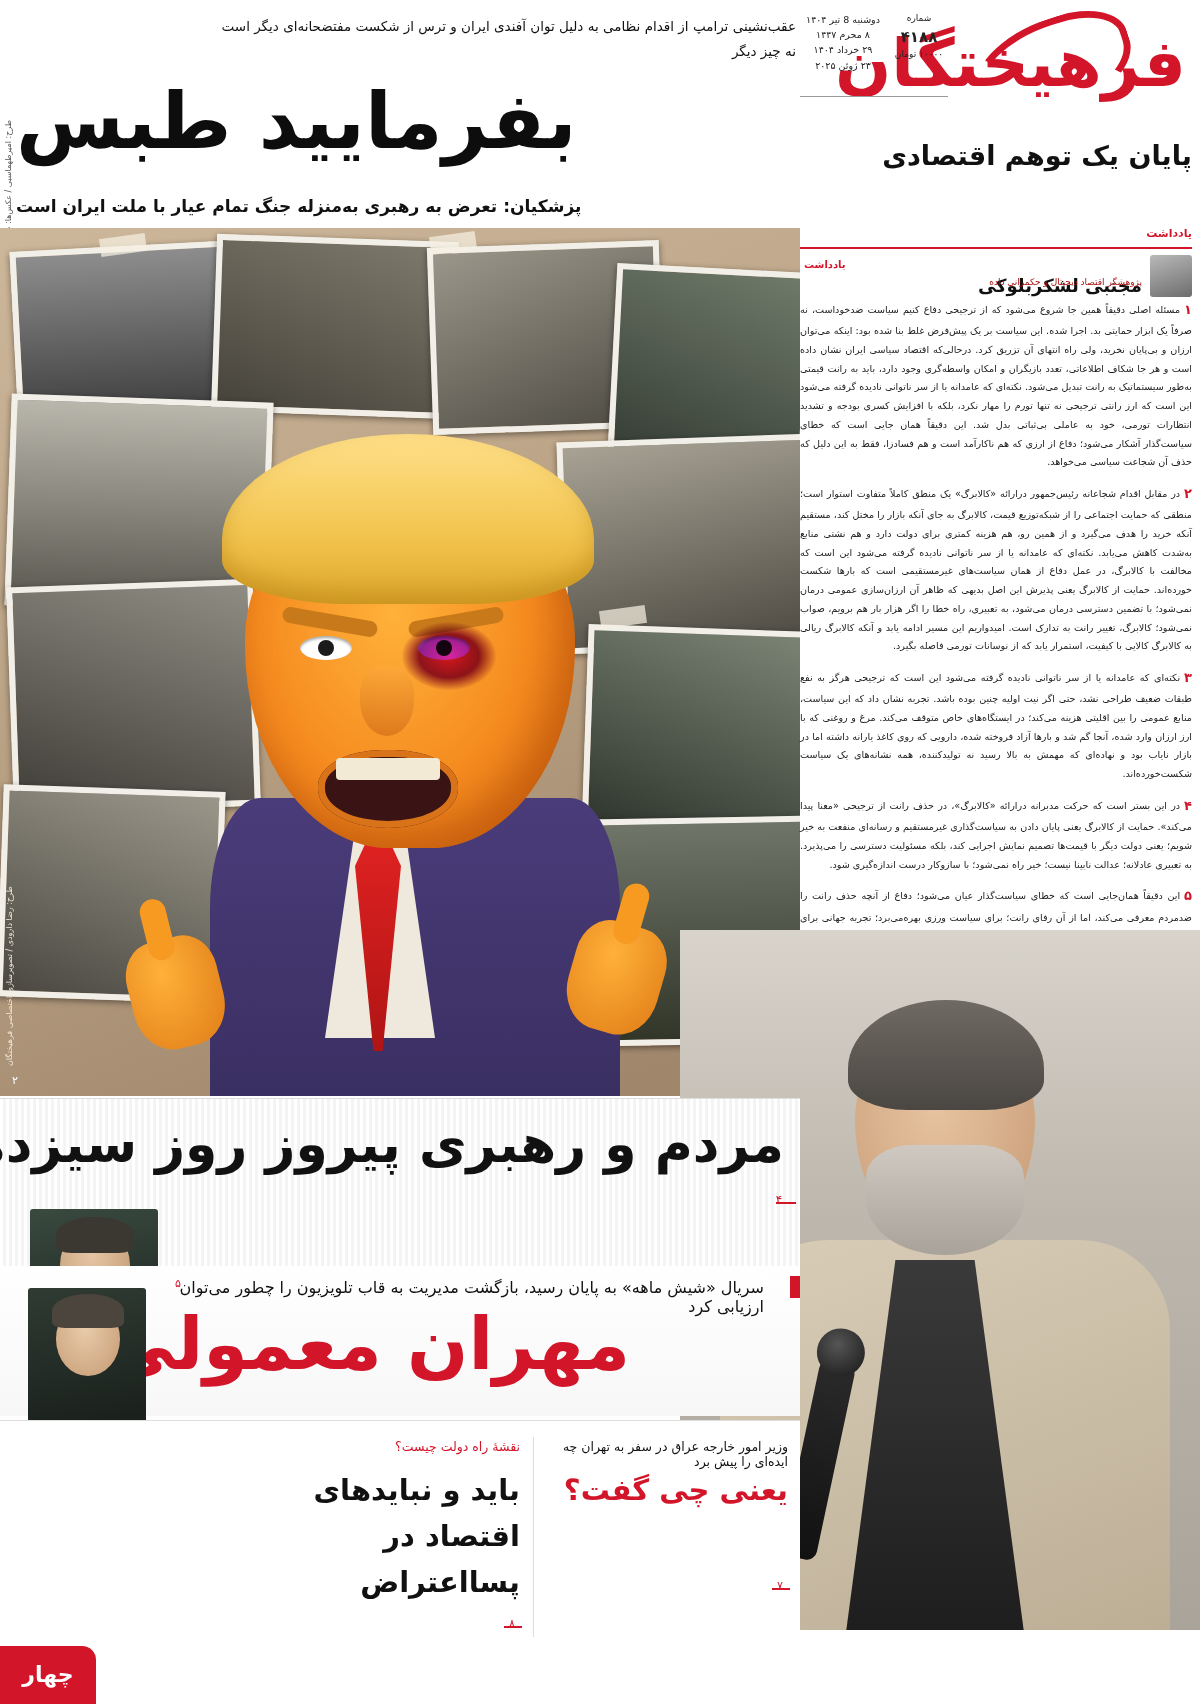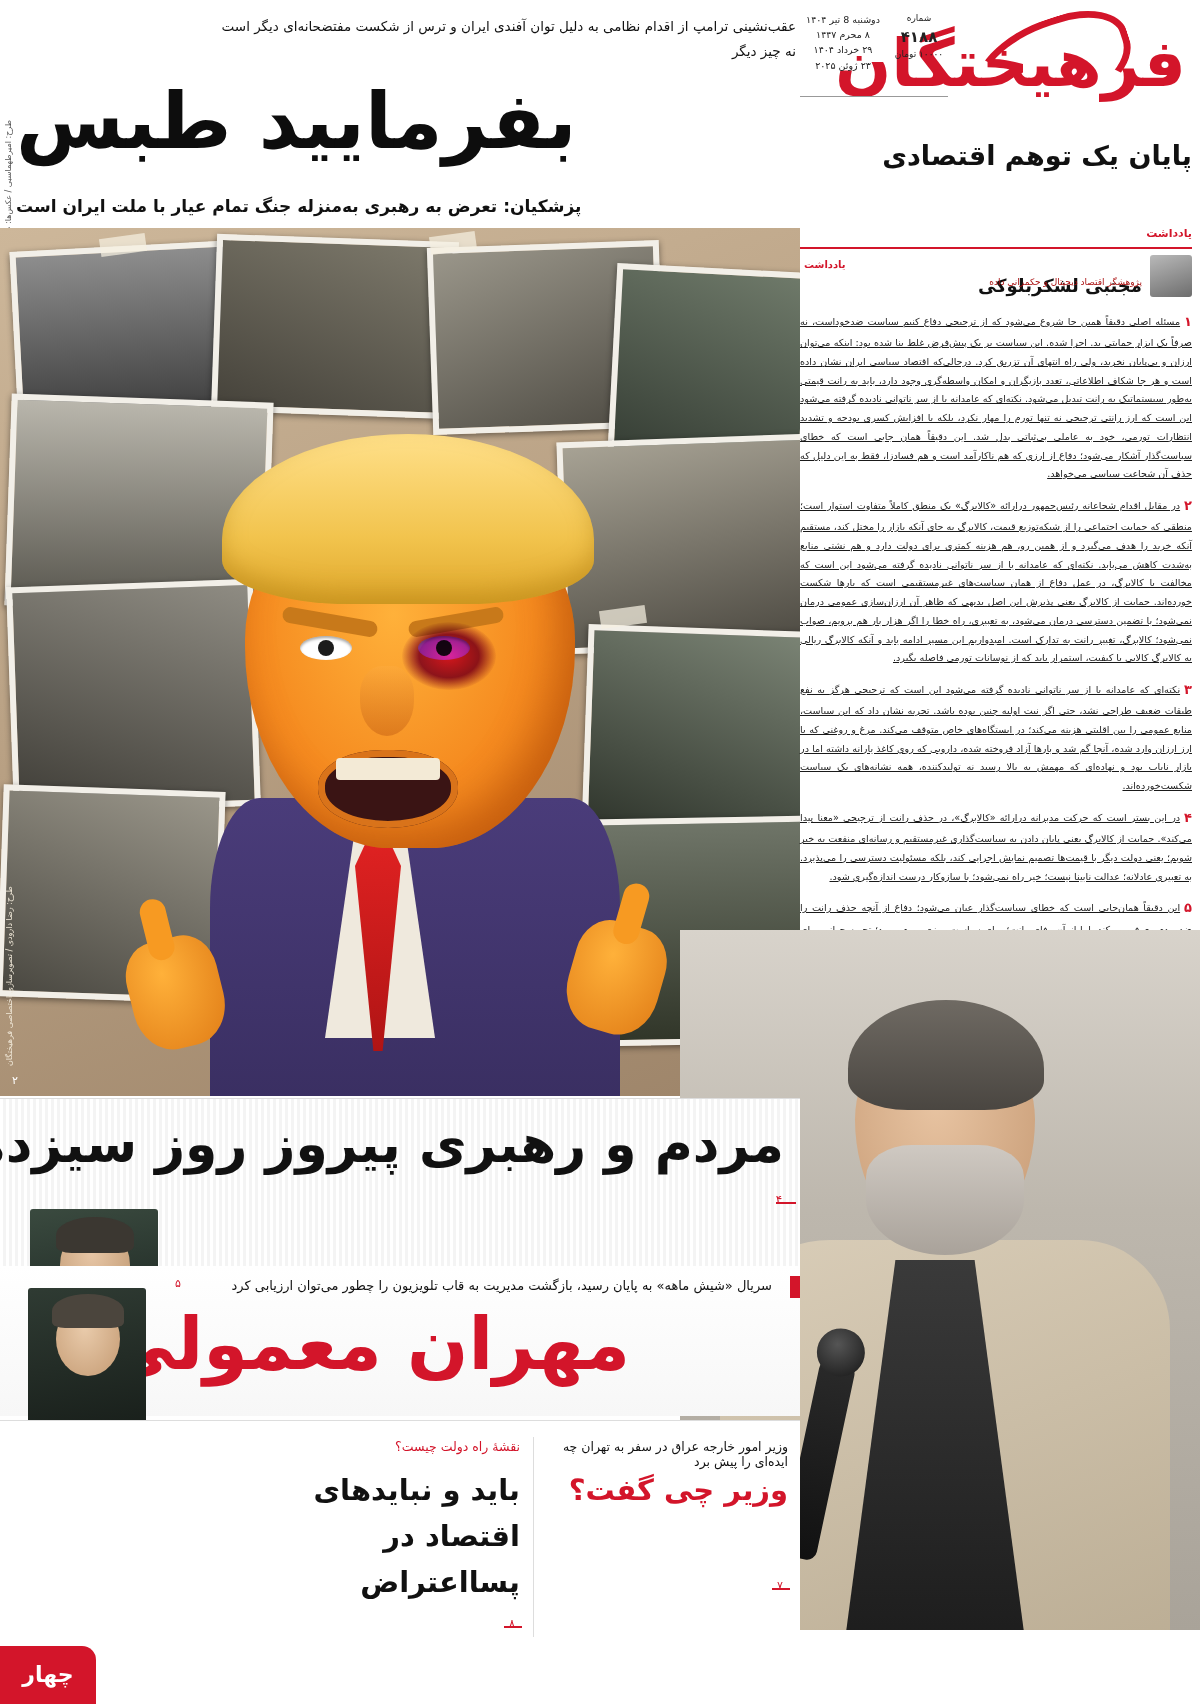--- a/index.html
+++ b/index.html
@@ -183,22 +183,22 @@
     font-size:18px;font-weight:bold;color:#111;
   }
   .op-author-role{
     position:absolute;top:21px;right:50px;width:260px;text-align:right;
     font-size:9px;color:#a11;line-height:1.5;
   }
   .op-note-label{
     position:absolute;top:4px;left:4px;font-size:10px;color:#d3152a;font-weight:bold;
   }
   .op-body{
-    position:absolute;top:84px;right:0;width:392px;height:790px;
-    text-align:justify;direction:rtl;font-size:9.6px;line-height:1.95;color:#1a1a1a;text-decoration:underline;
+    position:absolute;top:72px;right:0;width:392px;height:790px;
+    text-align:justify;direction:rtl;font-size:9.6px;line-height:1.95;color:#1a1a1a;
   }
   .op-para{margin:0 0 9px 0;position:relative;}
   .op-num{
     display:inline-block;color:#d3152a;font-weight:bold;font-size:13px;
     margin-left:4px;vertical-align:-1px;
   }
 
   
   .portrait{
     position:absolute;left:680px;top:930px;width:520px;height:700px;
@@ -273,22 +273,22 @@
     position:absolute;left:26px;top:8px;width:78px;height:36px;border-radius:50% 50% 20% 20%;
     background:#3b3731;
   }
 
   
   .sec3{
     position:absolute;left:0;top:1266px;width:800px;height:150px;
     background:linear-gradient(180deg,#ffffff,#f7f7f7);
   }
   .sec3-kicker{
-    position:absolute;right:28px;top:12px;width:600px;height:20px;
-    text-align:right;font-size:13px;color:#111;
+    position:absolute;right:36px;top:12px;width:600px;height:20px;
+    text-align:right;font-size:16px;color:#111;
   }
   .sec3-kicker-bar{
     position:absolute;right:0;top:10px;width:10px;height:22px;background:#d3152a;
   }
   .sec3-pagenum{
     position:absolute;left:170px;top:11px;width:16px;height:16px;
     color:#d3152a;font-size:11px;text-align:center;
   }
   .sec3-title{
     position:absolute;right:170px;top:40px;width:470px;height:76px;
@@ -474,21 +474,21 @@
     <div class="sec3-title">مهران معمولی</div>
     <div class="sec3-photo">
       <div class="ph-face"></div>
       <div class="ph-hair"></div>
     </div>
   </div>
 
   <div class="bottom">
     <div class="bcol one">
       <div class="b-kicker" style="right:12px;">وزیر امور خارجه عراق در سفر به تهران چه ایده‌ای را پیش برد</div>
-      <div class="b-title red" style="right:12px;">وزیر چی گفت؟</div>
+      <div class="b-title red" style="right:12px;">یعنی چی گفت؟</div>
       <div class="b-page" style="right:12px;">۷</div>
       <div class="b-dash" style="right:10px;"></div>
       <div class="bsep" style="right:266px;"></div>
     </div>
     <div class="bcol two">
       <div class="b-kicker red" style="right:12px;">نقشهٔ راه دولت چیست؟</div>
       <div class="b-title" style="right:12px;">باید و نبایدهای اقتصاد در پسااعتراض</div>
       <div class="b-page" style="right:12px;top:196px;">۸</div>
       <div class="b-dash" style="right:10px;top:205px;"></div>
     </div>

